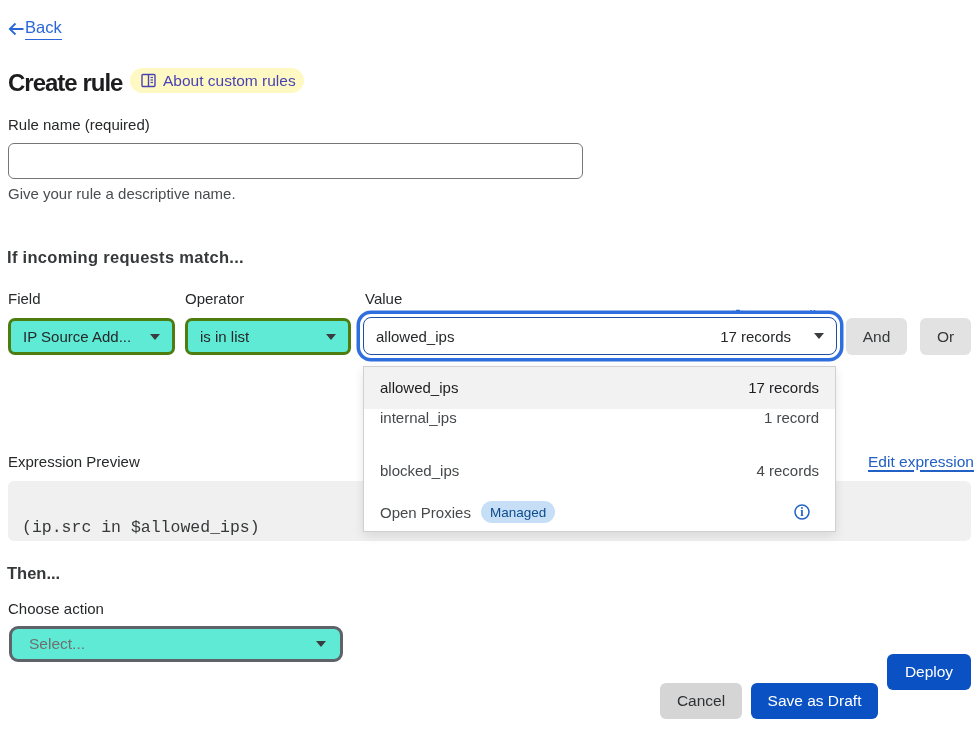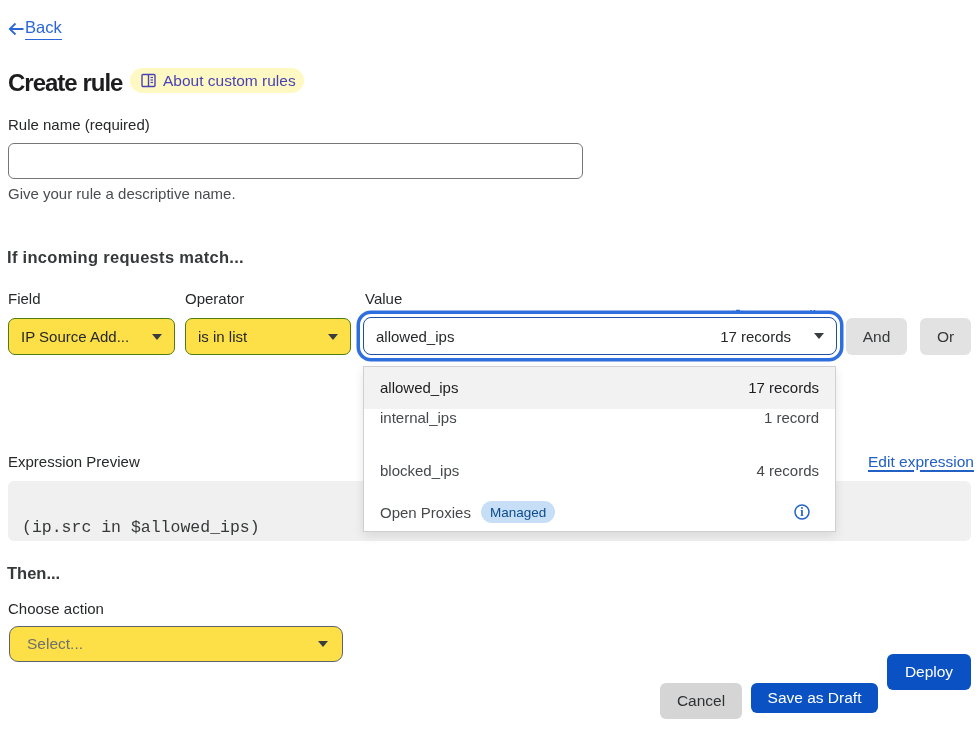--- a/index.html
+++ b/index.html
@@ -1,21 +1,21 @@
 <!DOCTYPE html>
 <html><head>
 <meta charset="utf-8">
 <style>
   * { margin:0; padding:0; box-sizing:border-box; }
   html,body { width:979px; height:739px; background:#ffffff; font-family:"Liberation Sans", sans-serif; }
   #page { position:relative; width:979px; height:739px; overflow:hidden; background:#fff; }
   .abs { position:absolute; }
   .lbl { font-size:15px; color:#26282a; }
   .link { color:#2160c4; }
-  .sel { border:1px solid #4d7c0f; border-radius:7px; background:#fde047; display:flex; align-items:center; }
+  .sel { border:3px solid #4d7c0f; border-radius:7px; background:#5eead4; display:flex; align-items:center; }
   .caret { width:0; height:0; border-left:5px solid transparent; border-right:5px solid transparent; border-top:6px solid #3a3d40; }
   .btn { border-radius:6px; display:flex; align-items:center; justify-content:center; font-size:15.5px; }
 </style>
 </head>
 <body>
 <div id="page">
 
   <svg class="abs" style="left:8px; top:22px;" width="16" height="14" viewBox="0 0 16 14">
       <path d="M7.5 1.5 L1.8 7 L7.5 12.5 M1.8 7 H15.5" fill="none" stroke="#2b66d8" stroke-width="1.8"></path>
   </svg>
@@ -102,16 +102,16 @@
 
   <div class="abs" style="left:7px; top:563.5px; font-size:16.5px; font-weight:bold; color:#36393a;">Then...</div>
   <div class="abs lbl" style="left:8px; top:600px;">Choose action</div>
 
   <div class="abs sel" style="left:9px; top:626px; width:334px; height:36px; padding:0 14px 0 17px; border-radius:9px; border-color:#5f6368;">
     <span style="font-size:15.5px; color:#6f6f6f;">Select...</span>
     <span class="caret" style="margin-left:auto;"></span>
   </div>
 
   <div class="abs btn" style="left:660px; top:683px; width:82px; height:36px; background:#d5d5d5; color:#2f3234;">Cancel</div>
-  <div class="abs btn" style="left:751px; top:683px; width:127px; height:30px; background:#0a52c4; color:#fff;">Save as Draft</div>
+  <div class="abs btn" style="left:751px; top:683px; width:127px; height:36px; background:#0a52c4; color:#fff;">Save as Draft</div>
   <div class="abs btn" style="left:887px; top:654px; width:84px; height:36px; background:#0a52c4; color:#fff;">Deploy</div>
 
 </div>
 
 </body></html>

